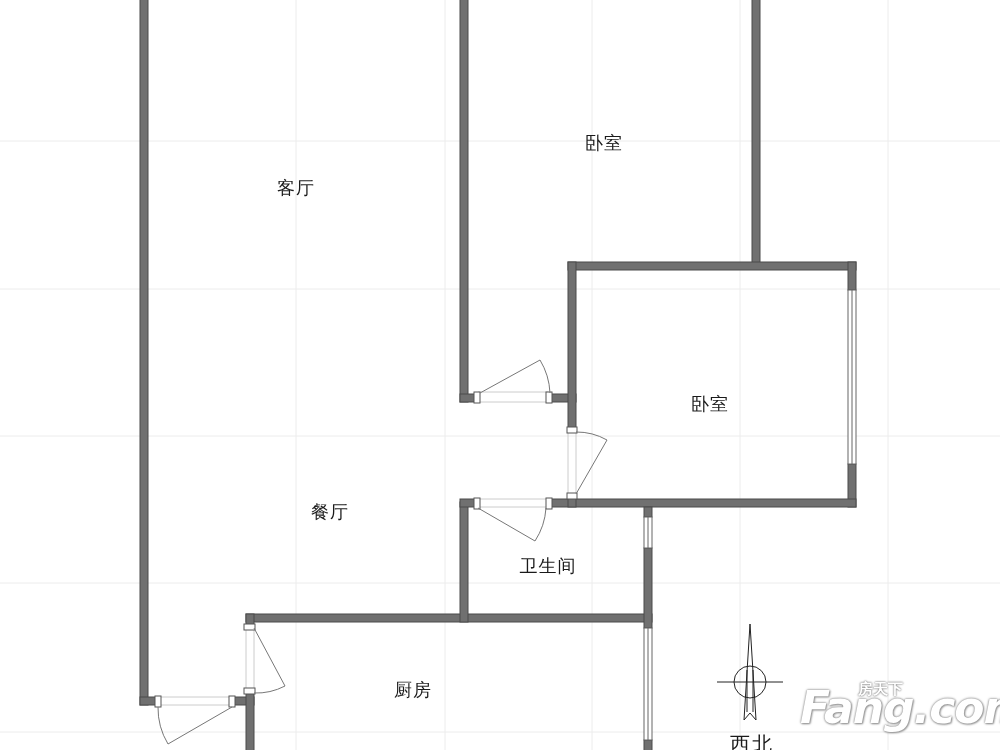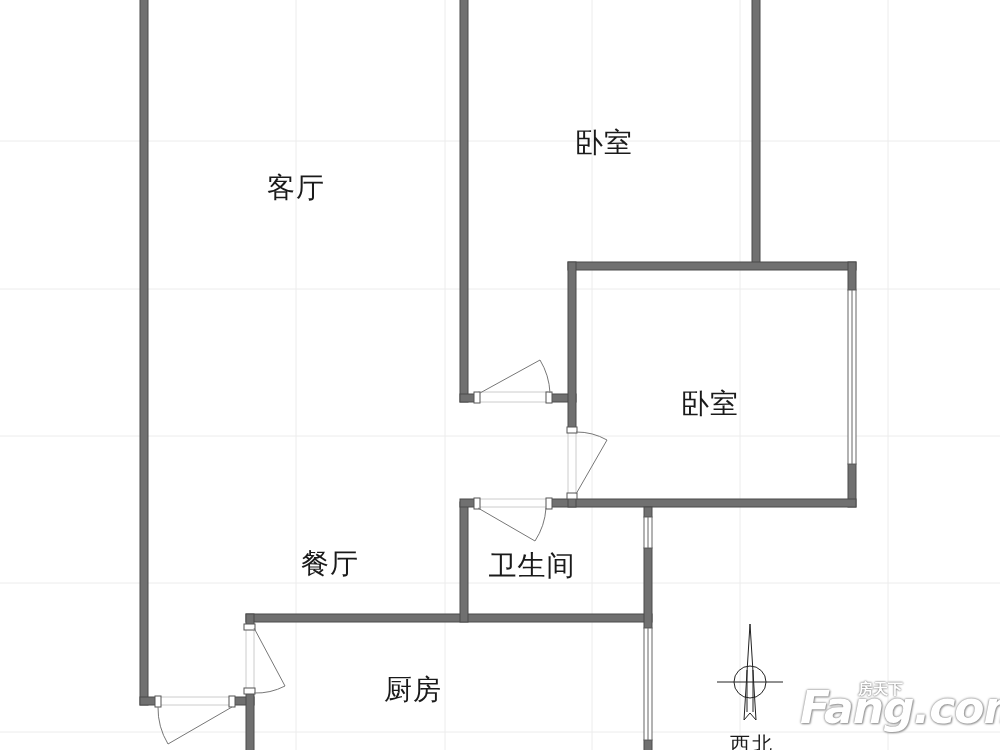--- a/index.html
+++ b/index.html
@@ -1,19 +1,19 @@
 <!DOCTYPE html>
 <html><head>
 <meta charset="utf-8">
 <style>
   html, body { margin:0; padding:0; }
   body { width:1000px; height:750px; overflow:hidden; background:#ffffff; position:relative;
          font-family: "DejaVu Serif", "Liberation Serif", serif; }
   #plan { position:absolute; left:0; top:0; width:1000px; height:750px; }
-  .room-label { position:absolute; font-size:28px; color:#1a1a1a; letter-spacing:1px; white-space:nowrap;
+  .room-label { position:absolute; font-size:18px; color:#1a1a1a; letter-spacing:1px; white-space:nowrap;
                 transform:translate(-50%,-50%); }
   .compass-label { position:absolute; font-size:20px; color:#1a1a1a; transform:translateX(-50%); letter-spacing:2px; }
   .watermark { position:absolute; left:800px; top:672px; width:190px; height:70px; }
   .wm-main { position:absolute; left:0; top:10px; font-family:"DejaVu Sans","Liberation Sans",sans-serif;
              font-weight:bold; font-style:italic; font-size:44px; color:#ffffff;
              text-shadow: 0 0 2px #888, 0 0 3px #aaa, 1px 1px 2px #999; letter-spacing:-1px; }
   .wm-cn { position:absolute; left:58px; top:8px; font-family:"DejaVu Sans","Liberation Sans",sans-serif;
            font-weight:bold; font-size:15px; color:#ffffff; text-shadow:0 0 2px #777, 0 0 2px #999; }
 </style>
 </head>
@@ -128,22 +128,22 @@
     <line x1="717" y1="682" x2="783" y2="682"></line>
     <path d="M750 624 L744 720 L750 713 L756 720 Z"></path>
     <line x1="747" y1="670" x2="747" y2="712"></line>
     <line x1="753" y1="670" x2="753" y2="712"></line>
   </g>
 </svg>
 
 <div class="room-label" style="left:296px;top:188px">客厅</div>
 <div class="room-label" style="left:604px;top:143px">卧室</div>
 <div class="room-label" style="left:710px;top:404px">卧室</div>
-<div class="room-label" style="left:330px;top:564px">餐厅</div>
-<div class="room-label" style="left:532px;top:566px">卫生间</div>
+<div class="room-label" style="left:330px;top:512px">餐厅</div>
+<div class="room-label" style="left:548px;top:566px">卫生间</div>
 <div class="room-label" style="left:413px;top:690px">厨房</div>
 
 <div class="compass-label" style="left:752px;top:731px">西北</div>
 
 <div class="watermark">
   <span class="wm-main">Fang.com</span>
   <span class="wm-cn">房天下</span>
 </div>
 
 </body></html>

